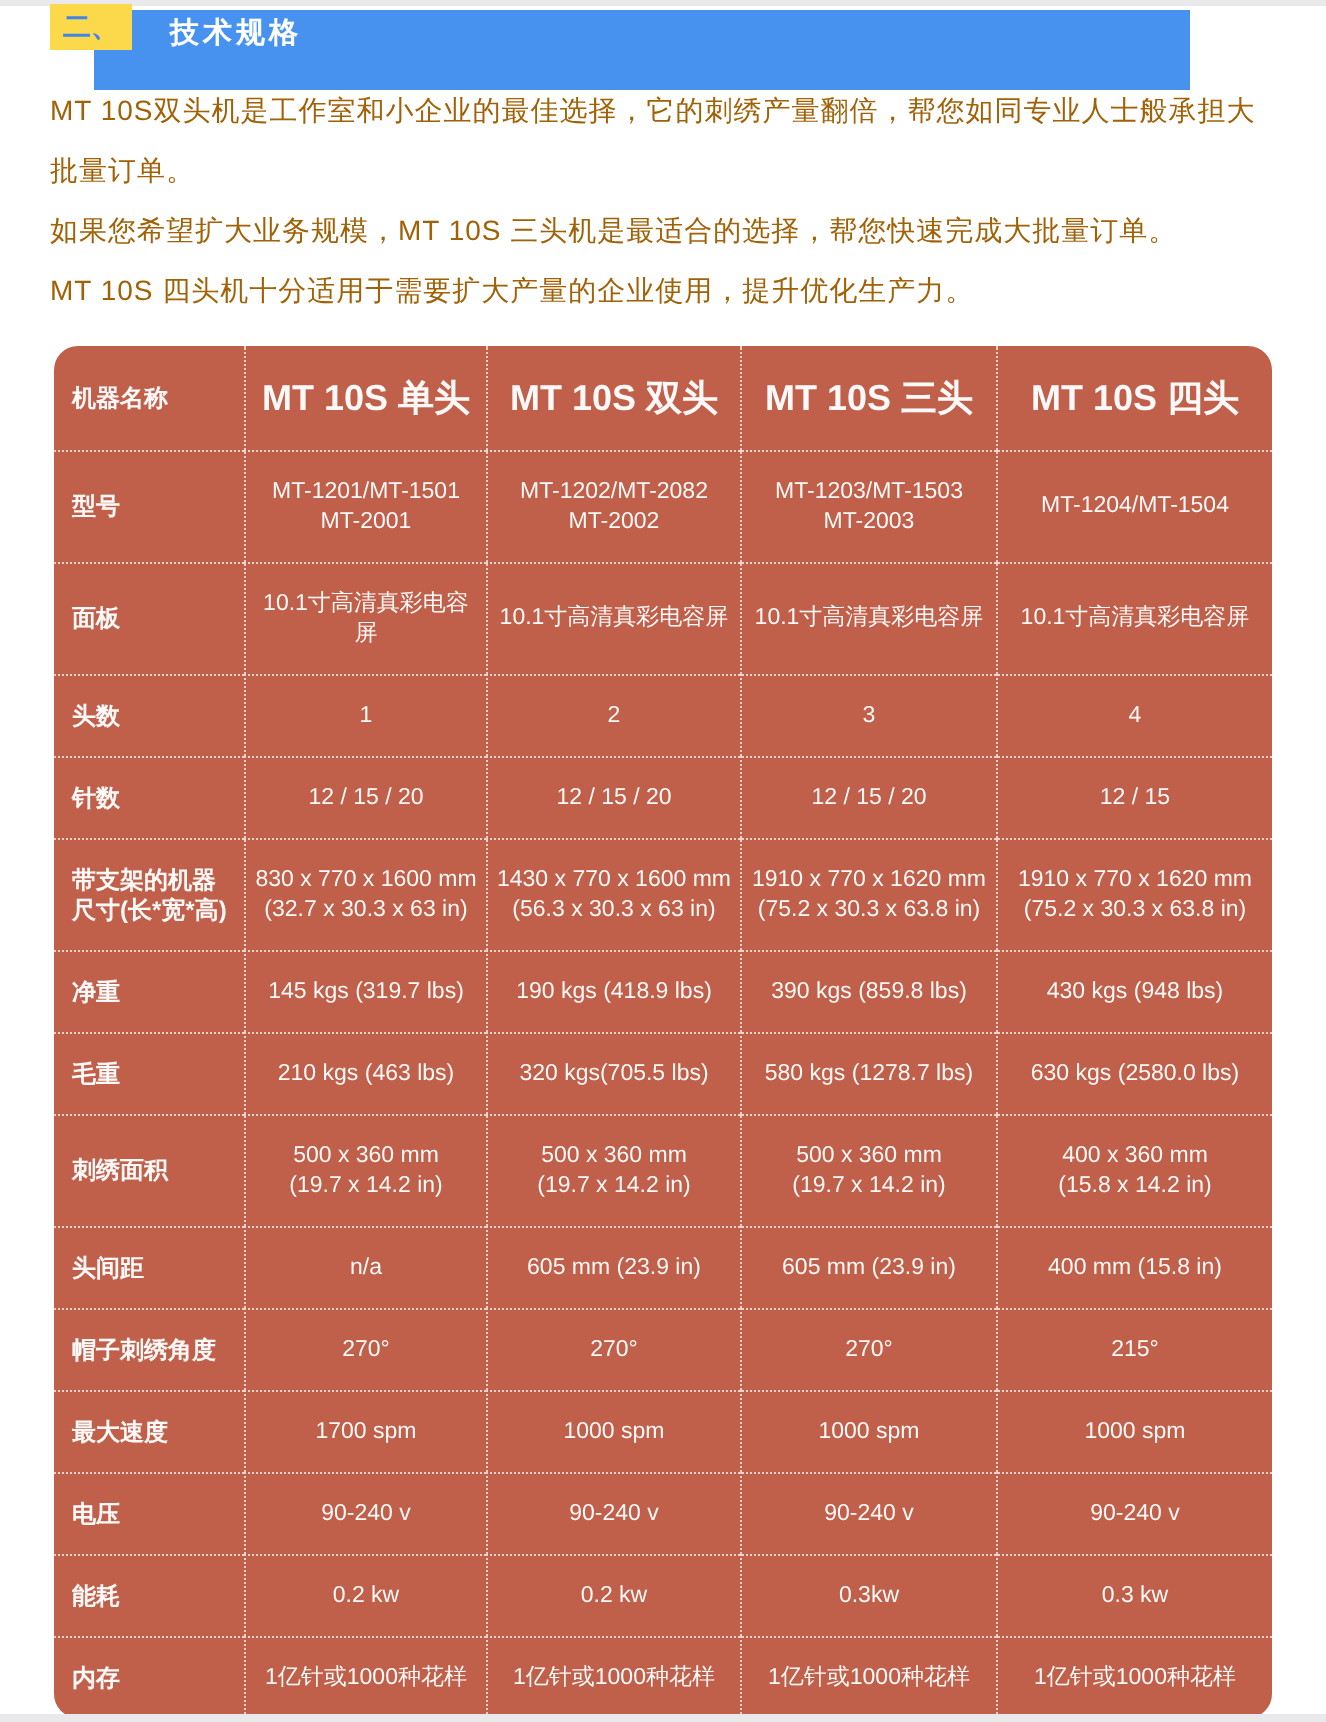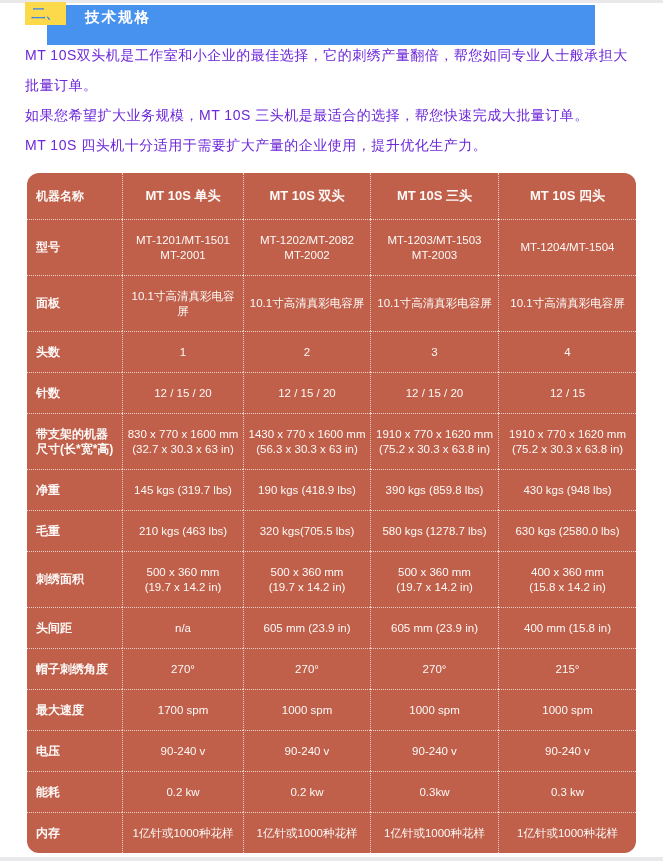--- a/index.html
+++ b/index.html
@@ -37,21 +37,21 @@
     line-height: 23px; text-align: center;
   }
 
   .content { padding: 40px 25px 0 25px; }
   .page-heading {
     font-size: 15px; font-weight: bold; color: #383838;
     margin: 0 0 10px 0; line-height: 22px;
   }
   .intro p {
     margin: 0; font-size: 14px; line-height: 30px;
-    color: #6d28d9; letter-spacing: 0.5px;
+    color: #a16207; letter-spacing: 0.5px;
   }
 
   
   .table-wrap {
     margin: 13px 0 0 2px;
     width: 609px;
     border-radius: 12px;
     overflow: hidden;
     background: var(--table-bg, #c0604a);
   }
@@ -60,21 +60,21 @@
     border-collapse: separate;
     border-spacing: 0;
     color: rgba(255,255,255,0.96);
   }
   table.spec th, table.spec td {
     white-space: pre-line;
     vertical-align: middle;
     font-weight: normal;
   }
   table.spec thead th {
-    font-weight: bold; font-size: 13px;
+    font-weight: bold; font-size: 18px;
     text-align: center; padding: 14px 4px;
   }
   table.spec thead th.rowlabel { text-align: left; }
   table.spec .rowlabel {
     text-align: left; font-weight: bold; font-size: 12px;
     padding: 12.5px 4px 12.5px 9px; line-height: 15px;
   }
   table.spec tbody td {
     text-align: center; font-size: 11.5px;
     padding: 12.5px 3px; line-height: 15px;

